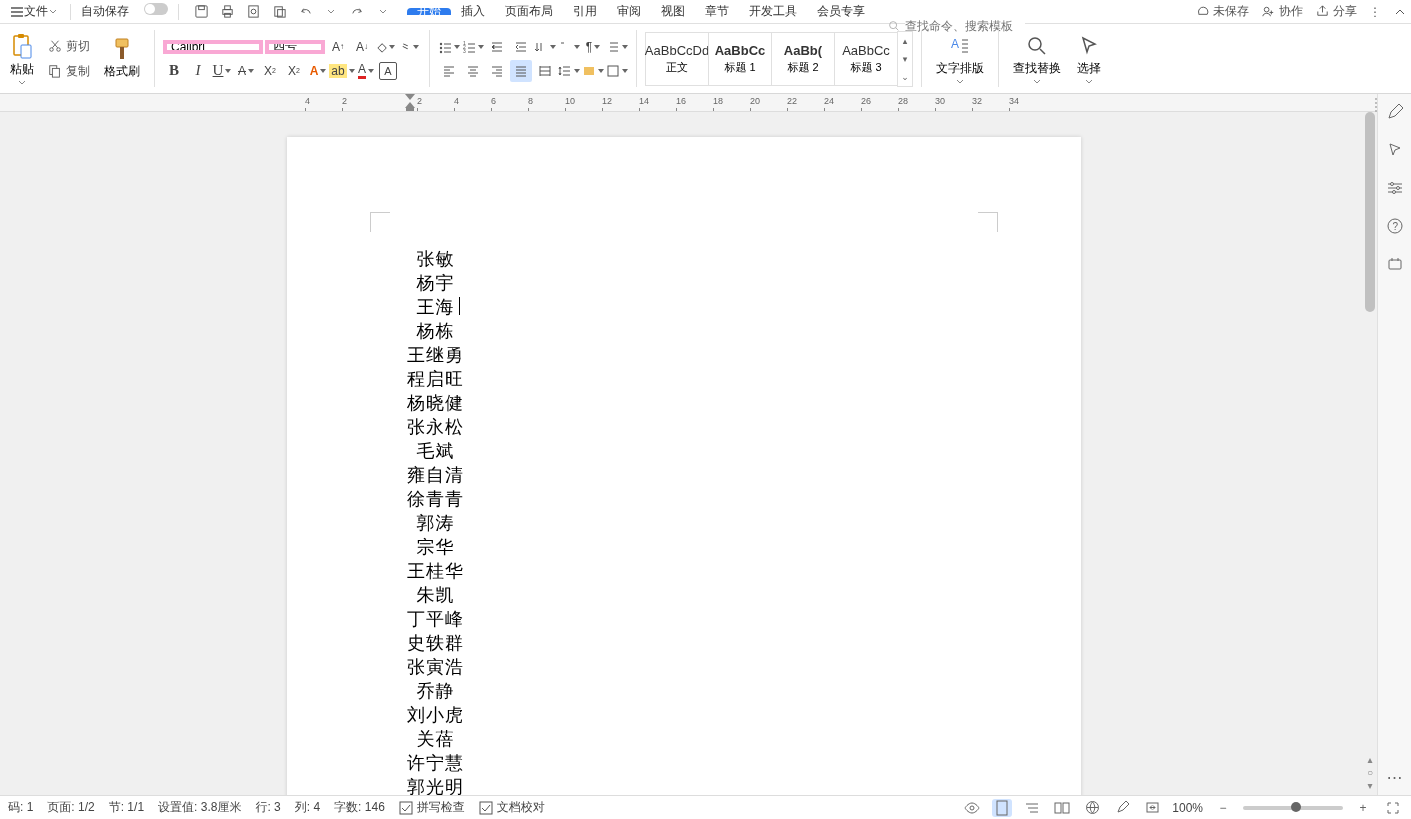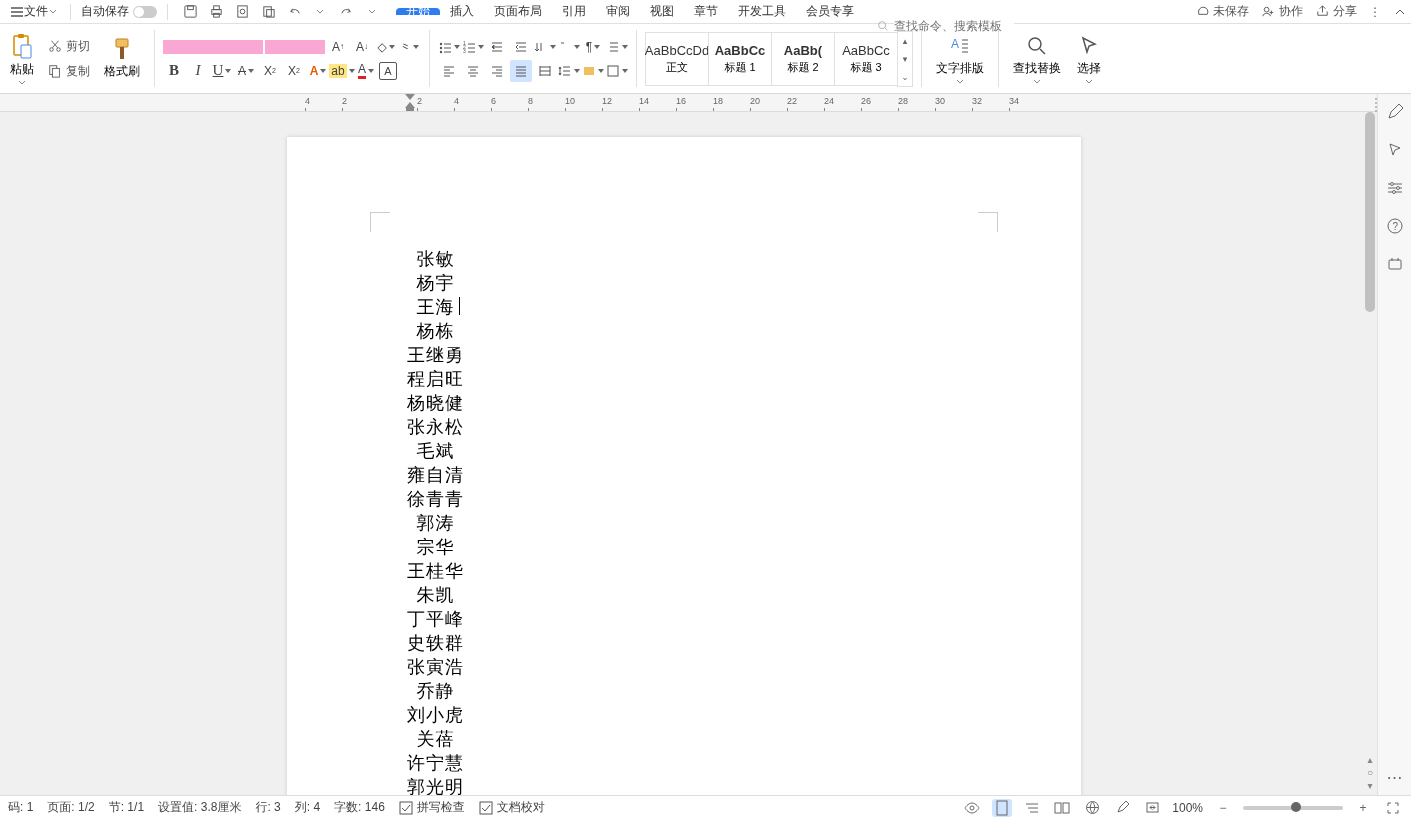--- a/index.html
+++ b/index.html
@@ -2,42 +2,42 @@
 <html><head>
 <meta charset="utf-8">
 <style>
 * { margin: 0; padding: 0; box-sizing: border-box; font-family: "Microsoft YaHei", sans-serif; }
 body { background: #fff; overflow: hidden; width: 1411px; height: 819px; position: relative; }
 
 
 .menubar { height: 24px; display: flex; align-items: center; padding: 8px 4px; font-size: 12px; color: #333; border-bottom: 1px solid #e0e0e0; }
 .menubar .file { display: flex; align-items: center; padding: 0 6px; cursor: pointer; }
 .menubar .divider { width: 1px; height: 16px; background: #ddd; margin: 0 6px; }
-.menubar .autosave { display: flex; align-items: center; gap: 4px; padding: 0 4px; }
+.menubar .autosave { display: flex; align-items: flex-start; gap: 15px; padding: 0 4px; }
 .menubar .toggle { width: 24px; height: 12px; background: #ccc; border-radius: 6px; position: relative; }
 .menubar .toggle::after { content: ""; position: absolute; width: 10px; height: 10px; background: #fff; border-radius: 50%; top: 1px; left: 1px; }
 .menubar .qat { display: flex; align-items: center; gap: 10px; padding: 0 8px; }
 .menubar .qat-icon { width: 16px; height: 16px; display: flex; align-items: center; justify-content: center; cursor: pointer; color: #555; }
 .menubar .tabs { display: flex; align-items: stretch; gap: 0; height: 100%; margin-left: 8px; }
 .menubar .tab { padding: 0 10px; display: flex; align-items: center; cursor: pointer; border-radius: 4px 4px 0 0; }
 .menubar .tab.active { background: #2e7cee; color: #fff; }
 .menubar .search { margin-left: 12px; display: flex; align-items: center; color: #999; gap: 4px; margin-top: 29px; }
 .menubar .search input { border: none; outline: none; font-size: 12px; width: 120px; }
 .menubar .right { margin-left: auto; display: flex; align-items: center; gap: 12px; color: #555; }
 .menubar .right-item { display: flex; align-items: center; gap: 3px; cursor: pointer; }
 
 
 .ribbon { height: 70px; display: flex; align-items: stretch; border-bottom: 1px solid #d8d8d8; font-size: 12px; background: #fff; }
 .ribbon .sep { width: 1px; background: #e0e0e0; margin: 6px 4px; }
 .ribbon .group { display: flex; align-items: center; padding: 0 4px; gap: 4px; }
 .ribbon .vstack { display: flex; flex-direction: column; justify-content: flex-end; gap: 4px; }
 .ribbon .big-btn { display: flex; flex-direction: column; align-items: center; justify-content: center; padding: 2px 6px; cursor: pointer; gap: 2px; }
 .ribbon .small-btn { display: flex; align-items: center; gap: 4px; padding: 2px 4px; cursor: pointer; color: #555; }
 .ribbon .paste-icon { width: 22px; height: 26px; }
-.ribbon select, .ribbon .combo { height: 14px; border: 7px solid #f9a8d4; font-size: 12px; padding: 0 4px; background: #fff; }
+.ribbon select, .ribbon .combo { height: 14px; border: 4px solid #f9a8d4; font-size: 12px; padding: 0 4px; background: #fff; }
 .ribbon .font-name { width: 100px; }
 .ribbon .font-size { width: 60px; }
 .ribbon .row { display: flex; align-items: center; gap: 2px; }
 .ribbon .tool-btn { width: 22px; height: 22px; display: flex; align-items: center; justify-content: center; cursor: pointer; border-radius: 2px; color: #444; }
 .ribbon .tool-btn.active { background: #d0e3ff; }
 .ribbon .tool-btn.dd::after { content: ""; border-left: 3px solid transparent; border-right: 3px solid transparent; border-top: 4px solid #666; margin-left: 2px; }
 .ribbon .bold { font-weight: bold; font-family: "Times New Roman"; font-size: 15px; }
 .ribbon .italic { font-style: italic; font-family: "Times New Roman"; font-size: 15px; }
 .ribbon .underline { text-decoration: underline; font-family: "Times New Roman"; font-size: 15px; }
 .ribbon .styles { display: flex; align-items: center; gap: 0; }

